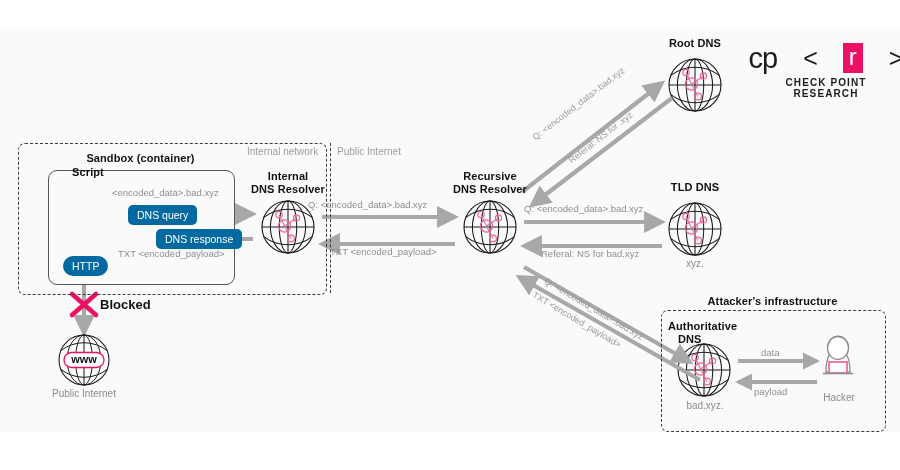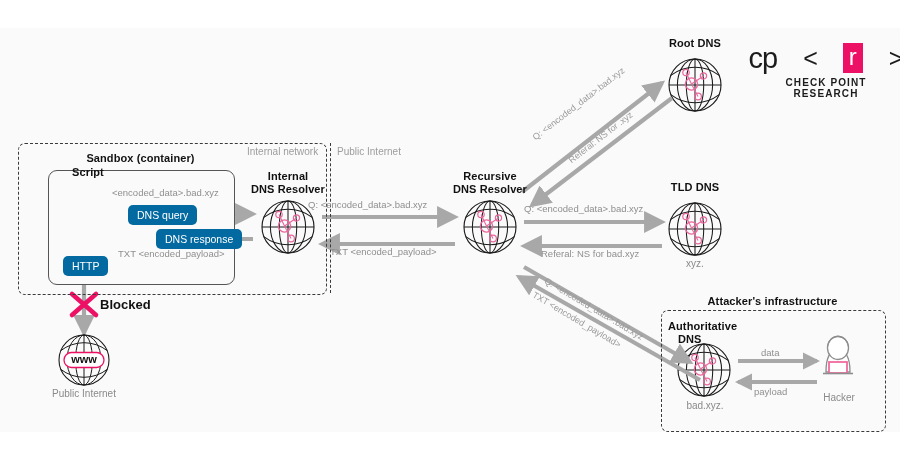--- a/index.html
+++ b/index.html
@@ -157,21 +157,21 @@
   </div>
   <div class="abs sub" style="left:660px;top:400px;width:90px;">bad.xyz.</div>
 
   <div class="abs sub" style="left:808px;top:392px;width:62px;">Hacker</div>
 
   <div class="abs sub" style="left:34px;top:388px;width:100px;">Public Internet</div>
   <div class="abs" style="left:64px;top:353px;width:40px;text-align:center;font-size:11px;font-weight:bold;color:#111;">www</div>
 
   <div class="abs pill" style="left:128px;top:205px;">DNS query</div>
   <div class="abs pill" style="left:156px;top:229px;">DNS response</div>
-  <div class="abs pill" style="left:63px;top:256px;">HTTP</div>
+  <div class="abs pill" style="left:63px;top:256px;border-radius:10px;">HTTP</div>
   <div class="abs blocked" style="left:100px;top:297px;">Blocked</div>
 
   <div class="abs lbl" style="left:112px;top:187px;">&lt;encoded_data&gt;.bad.xyz</div>
   <div class="abs lbl" style="left:118px;top:248px;">TXT &lt;encoded_payload&gt;</div>
 
   <div class="abs lbl" style="left:308px;top:199px;">Q: &lt;encoded_data&gt;.bad.xyz</div>
   <div class="abs lbl" style="left:330px;top:246px;">TXT &lt;encoded_payload&gt;</div>
 
   <div class="abs lbl" style="left:524px;top:203px;">Q: &lt;encoded_data&gt;.bad.xyz</div>
   <div class="abs lbl" style="left:541px;top:248px;">Referal: NS for bad.xyz</div>

